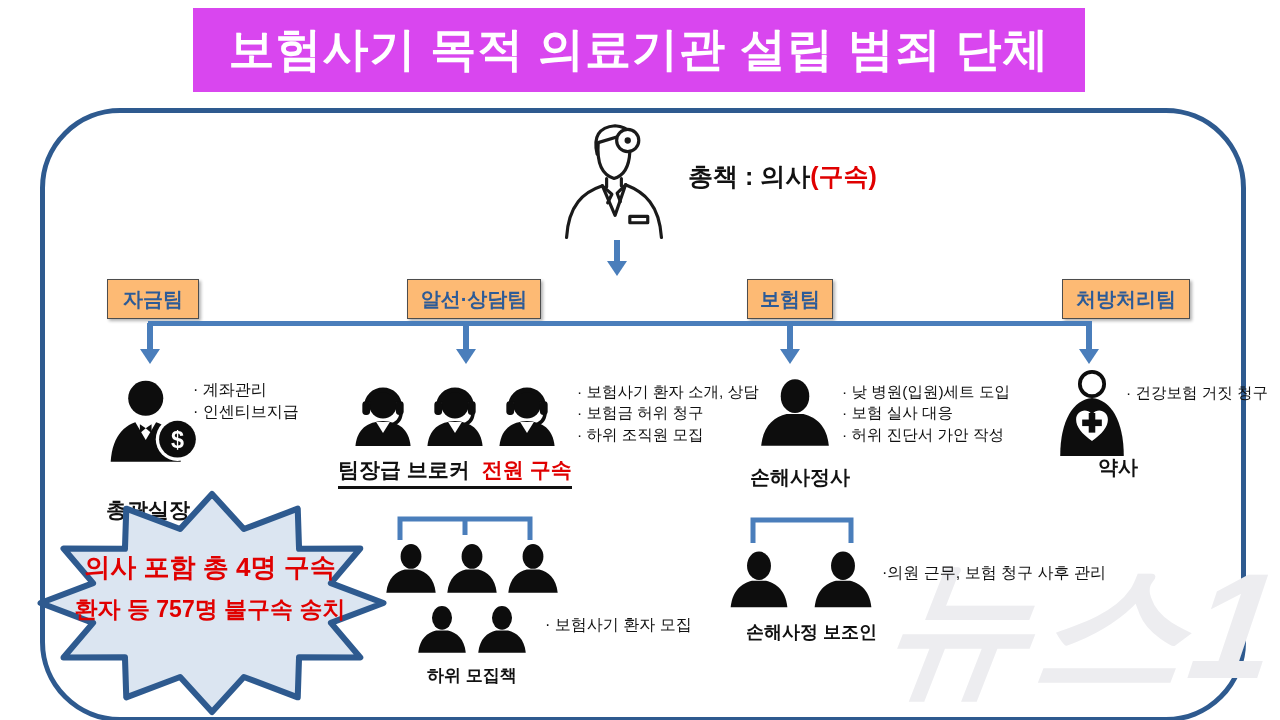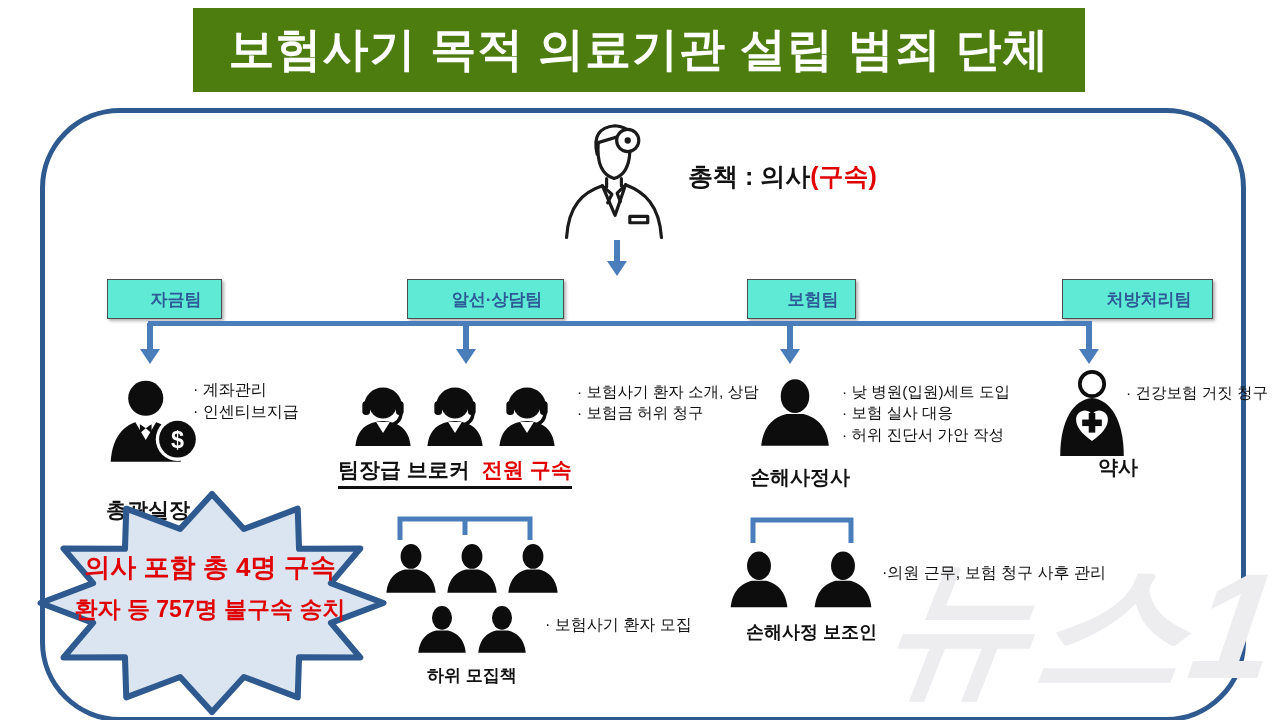--- a/index.html
+++ b/index.html
@@ -6,21 +6,21 @@
   body{
     width:1280px;height:720px;position:relative;overflow:hidden;
     background:#ffffff;
     font-family:"Liberation Sans","DejaVu Sans",sans-serif;
   }
   .abs{position:absolute;}
 
   
   .banner{
     left:193px;top:8px;width:892px;height:84px;
-    background:#4d7c0f;
+    background:#d946ef;
     display:flex;align-items:center;justify-content:center;
     color:#ffffff;font-size:46px;font-weight:800;letter-spacing:1px;
     z-index:3;
   }
 
   
   .frame{
     left:40px;top:108px;width:1196px;height:604px;
     border:5px solid #2e5a8f;border-radius:80px;
     background:#ffffff;z-index:0;
@@ -40,24 +40,24 @@
   .boss-label{left:688px;top:160px;font-size:25px;font-weight:800;color:#111;}
   .boss-label .red{color:#e00000;}
 
   
   .hline{left:148px;top:321px;width:944px;height:5px;background:#4a7ebb;}
   .stem{width:6px;background:#4a7ebb;}
   .ahead{width:0;height:0;border-left:10px solid transparent;border-right:10px solid transparent;border-top:15px solid #4a7ebb;}
 
   
   .team-box{
-    top:279px;height:38px;background:#5eead4;
+    top:279px;height:38px;background:#fdba74;
     border:1px solid #4d4d4d;box-shadow:2px 2px 3px rgba(0,0,0,0.3);
     display:flex;align-items:center;justify-content:center;
-    font-size:17px;font-weight:800;color:#2d5b97;padding-left:23px;
+    font-size:20px;font-weight:800;color:#2d5b97;
   }
   .t1{left:107px;width:90px;}
   .t2{left:407px;width:132px;}
   .t3{left:747px;width:84px;}
   .t4{left:1027px;width:126px;margin-left:35px;}
 
   
   .bullets{font-size:16px;line-height:1.38;color:#111;white-space:nowrap;}
   .bullets.small{font-size:15.5px;}
   .role-label{font-size:20px;font-weight:800;color:#111;white-space:nowrap;}
@@ -179,20 +179,21 @@
     <rect x="51" y="20" width="9" height="16" rx="4" fill="#0d0d0d"></rect>
     <path d="M57,34 Q56,46 43,48" fill="none" stroke="#0d0d0d" stroke-width="4"></path>
     <circle cx="42" cy="48" r="3.5" fill="#0d0d0d"></circle>
     <path d="M4,72 C6,52 18,44 36,43 C54,44 66,52 68,72 Z" fill="#0d0d0d"></path>
     <path d="M28,44 L36,57 L44,44 Z" fill="#ffffff"></path>
   </svg>
 </div>
 <div class="abs z2 bullets small" style="left:577px;top:381px;">
   <div>· 보험사기 환자 소개, 상담</div>
   <div>· 보험금 허위 청구</div>
+  <div>· 하위 조직원 모집</div>
 </div>
 <div class="abs z2 broker-label">
   <span>팀장급 브로커</span><span class="red">전원 구속</span>
 </div>
 
 <div class="abs z2" style="left:758px;top:368px;width:74px;height:88px;">
   <svg width="74" height="88" viewBox="0 0 70 64">
     <ellipse cx="35" cy="17" rx="13.5" ry="16" fill="#0d0d0d"></ellipse>
     <path d="M3,64 C5,45 15,37 27,34 L43,34 C55,37 65,45 67,64 Z" fill="#0d0d0d"></path>
   </svg>

